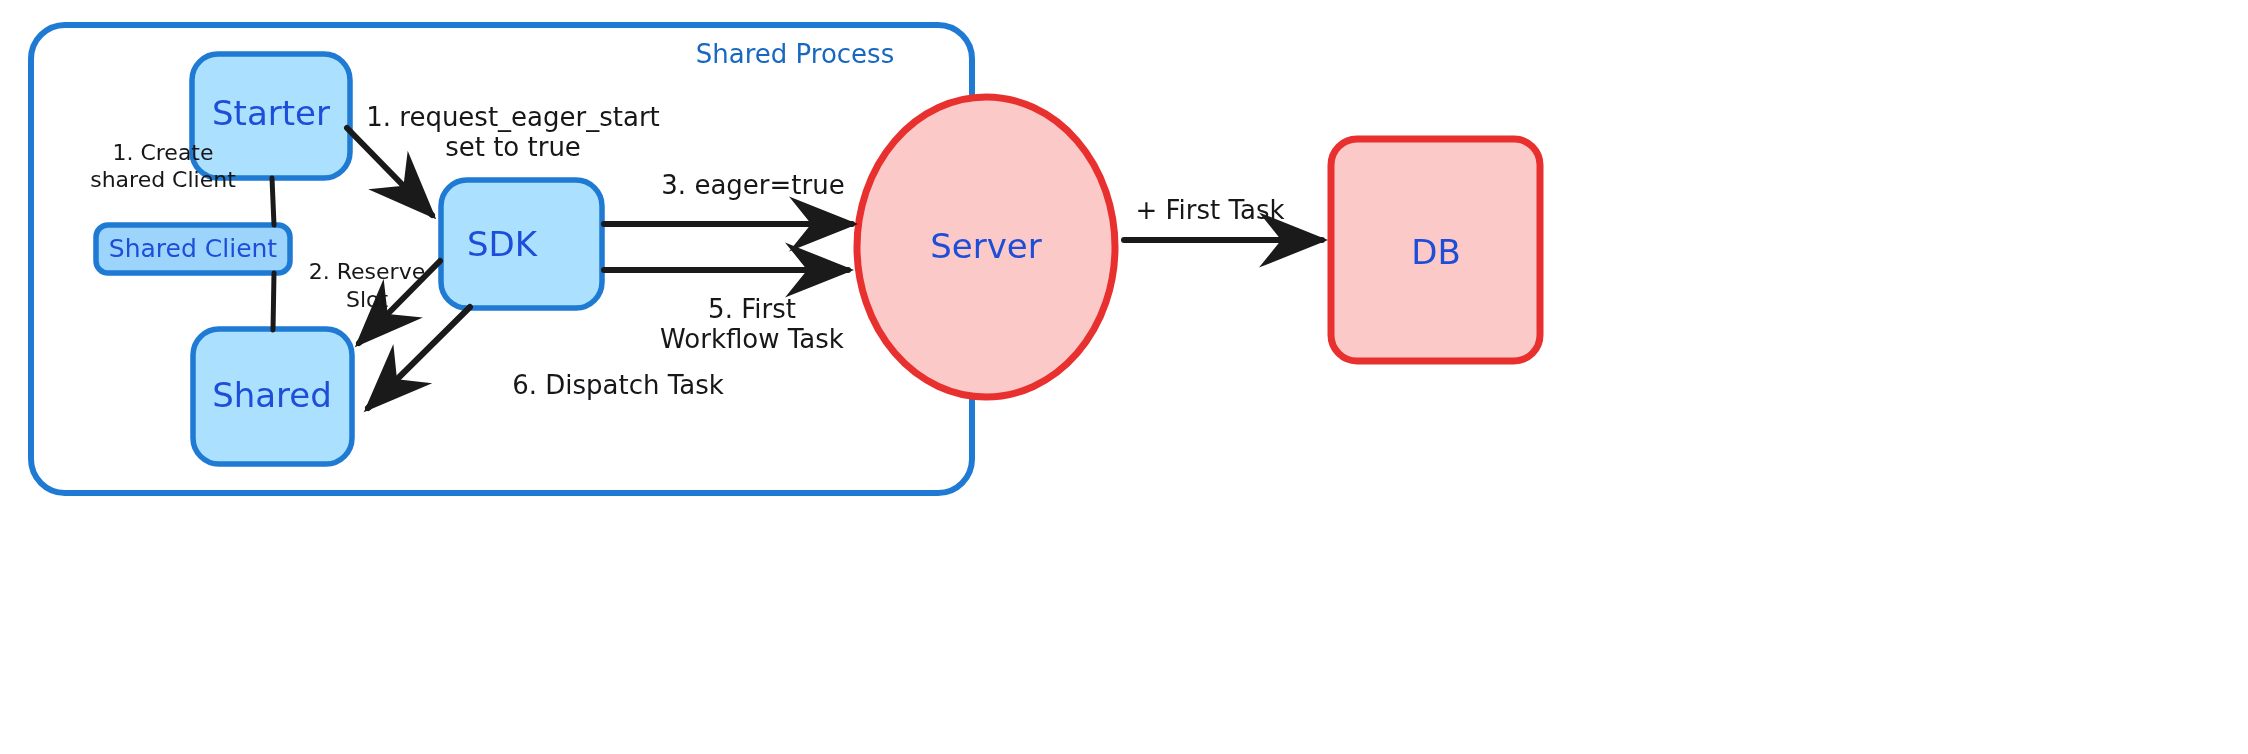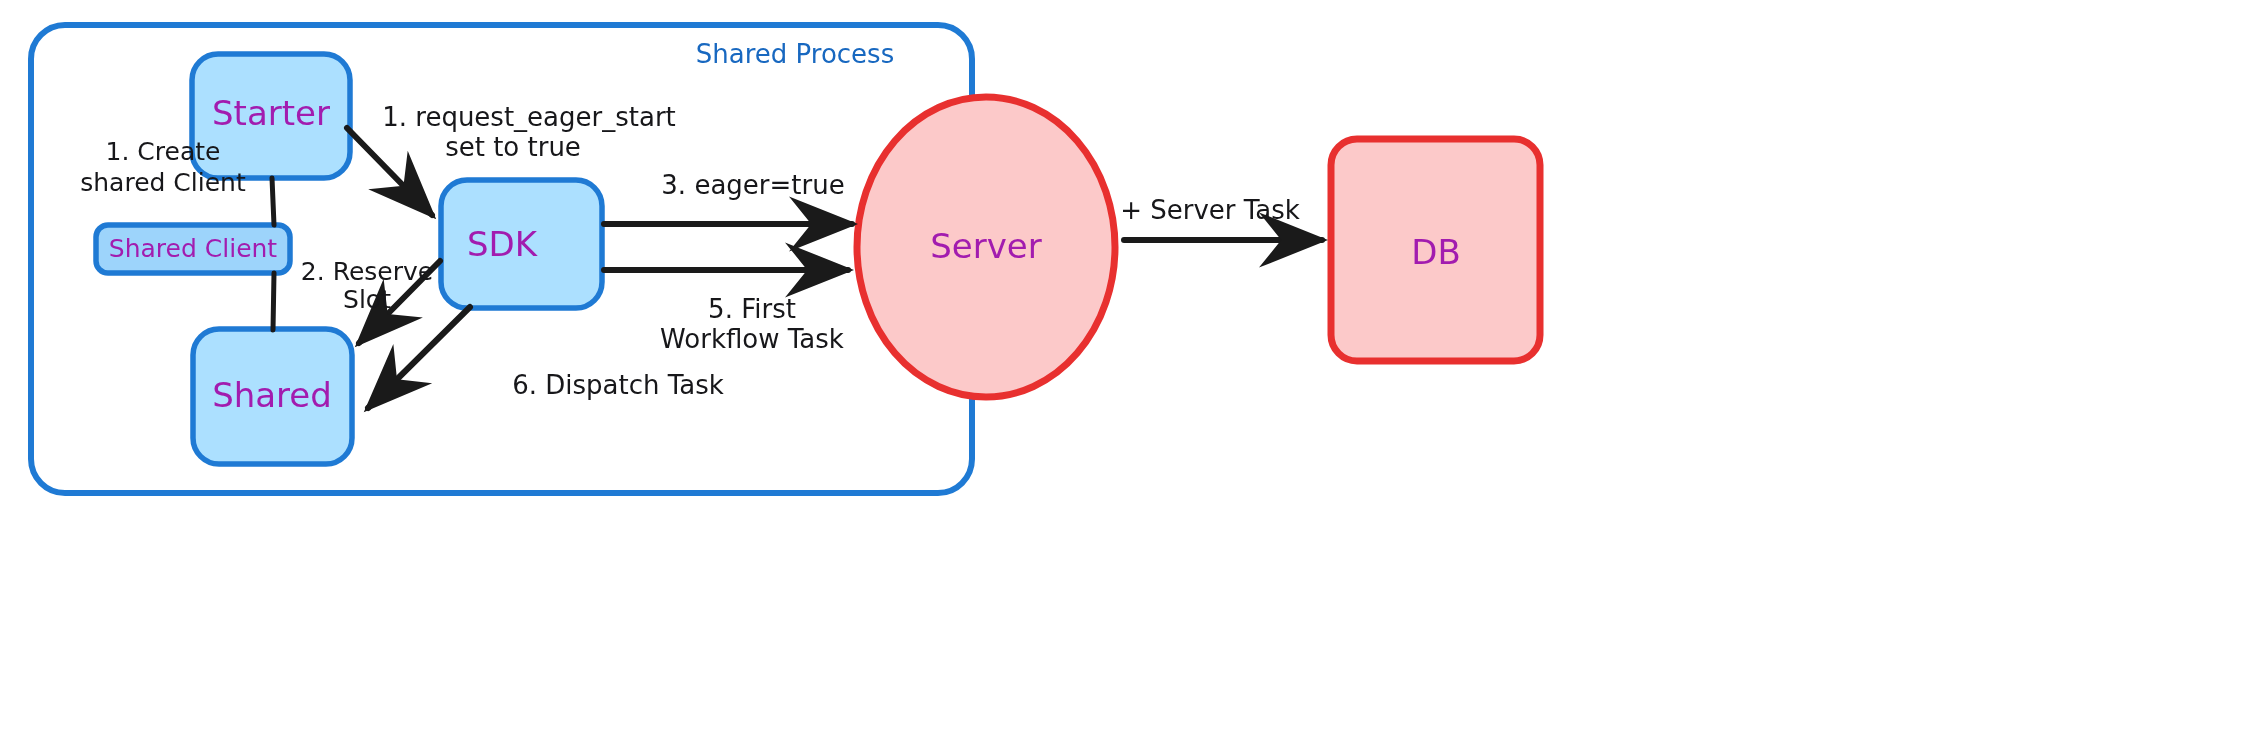--- a/index.html
+++ b/index.html
@@ -27,35 +27,35 @@
   .edge-label,
   .group-label {
     position: absolute;
     white-space: pre;
     text-align: center;
     line-height: 1.22;
     pointer-events: none;
     font-family: "DejaVu Sans", sans-serif;
   }
   .node-label {
-    color: #a21caf;
+    color: #1d4ed8;
     font-size: 34px;
     transform: translate(-50%, -50%);
   }
   .node-label.small {
     font-size: 25px;
   }
   .group-label {
     color: #1868c0;
     font-size: 26px;
     transform: translate(-50%, -50%);
   }
   .edge-label {
     color: #17171a;
-    font-size: 25px;
+    font-size: 22px;
     transform: translate(-50%, -50%);
   }
   .edge-label.lg {
     font-size: 26px;
   }
 </style>
 </head>
 <body>
 
 <div id="canvas">
@@ -107,28 +107,28 @@
 
   <div class="node-label" style="left:502px; top:245px;">SDK</div>
 
   <div class="node-label" style="left:986px; top:247px;">Server</div>
 
   <div class="node-label" style="left:1436px; top:253px;">DB</div>
 
   <div class="edge-label" style="left:163px; top:167px;">1. Create
 shared Client</div>
 
-  <div class="edge-label lg" style="left:513px; top:118px;margin-left:16px;">1. request_eager_start</div>
+  <div class="edge-label lg" style="left:513px; top:118px;">1. request_eager_start</div>
   <div class="edge-label lg" style="left:513px; top:148px;">set to true</div>
 
   <div class="edge-label" style="left:367px; top:272px;">2. Reserve</div>
   <div class="edge-label" style="left:367px; top:300px;">Slot</div>
 
   <div class="edge-label lg" style="left:753px; top:186px;">3. eager=true</div>
 
-  <div class="edge-label lg" style="left:1210px; top:211px;">+ Server Task</div>
+  <div class="edge-label lg" style="left:1210px; top:211px;">+ First Task</div>
 
   <div class="edge-label lg" style="left:752px; top:310px;">5. First</div>
   <div class="edge-label lg" style="left:752px; top:340px;">Workflow Task</div>
 
   <div class="edge-label lg" style="left:618px; top:386px;">6. Dispatch Task</div>
 
 </div>
 
 </body></html>

